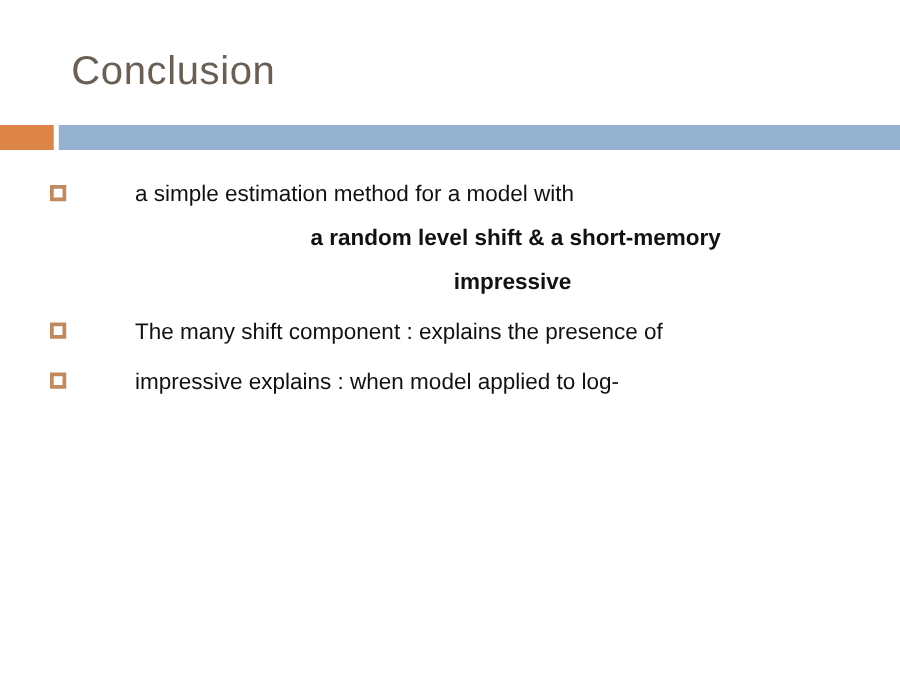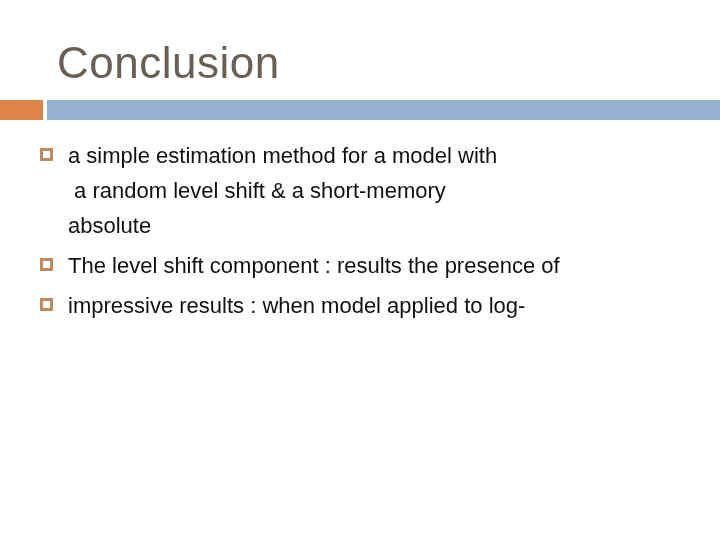--- a/index.html
+++ b/index.html
@@ -9,21 +9,21 @@
     font-family: "Liberation Sans", sans-serif;
     position: relative;
     overflow: hidden;
   }
   .slide { position: absolute; inset: 0; }
 
   .slide-title {
     position: absolute;
     left: 57px; top: 38px;
     margin: 0;
-    font-size: 44px;
+    font-size: 32px;
     font-weight: 400;
     letter-spacing: 0.5px;
     color: var(--title-color, #6A5F55);
   }
 
   .accent-bar { position: absolute; left: 0; top: 100px; width: 720px; height: 20px; }
   .accent-orange {
     position: absolute; left: 0; top: 0;
     width: 43px; height: 20px;
     background: var(--accent-orange, #DD8448);
@@ -48,53 +48,54 @@
   }
   .bullet-marker {
     flex: 0 0 auto;
     width: 7px; height: 7px;
     border: 3px solid var(--bullet-border, #C08A5E);
     background: #ffffff;
     margin: 10px 15px 0 0;
   }
   .bullet-lines { flex: 1 1 auto; }
   .bullet-line {
-    font-size: 22px;
+    font-size: 18px;
     line-height: 35px;
     color: var(--body-text, #111111);
     white-space: pre;
+    margin-left: 40px;
   }
-  .bullet-line.bold { font-weight: 400; }
+  .bullet-line.bold { font-weight: 700; text-align: center; }
 </style>
 </head>
 <body>
 
 <div class="slide">
   <h1 class="slide-title">Conclusion</h1>
 
   <div class="accent-bar">
     <div class="accent-orange"></div>
     <div class="accent-blue"></div>
   </div>
 
   <ul class="bullets">
       <li class="bullet-item">
         <span class="bullet-marker"></span>
         <div class="bullet-lines">
           <div class="bullet-line">a simple estimation method for a model with</div>
           <div class="bullet-line bold"> a random level shift &amp; a short-memory</div>
-          <div class="bullet-line bold">absolute</div>
+          <div class="bullet-line bold">impressive</div>
         </div>
       </li>
       <li class="bullet-item">
         <span class="bullet-marker"></span>
         <div class="bullet-lines">
-          <div class="bullet-line">The level shift component : results the presence of</div>
+          <div class="bullet-line">The many shift component : explains the presence of</div>
         </div>
       </li>
       <li class="bullet-item">
         <span class="bullet-marker"></span>
         <div class="bullet-lines">
-          <div class="bullet-line">impressive results : when model applied to log-</div>
+          <div class="bullet-line">impressive explains : when model applied to log-</div>
         </div>
       </li>
     </ul>
 </div>
 
 </body></html>

